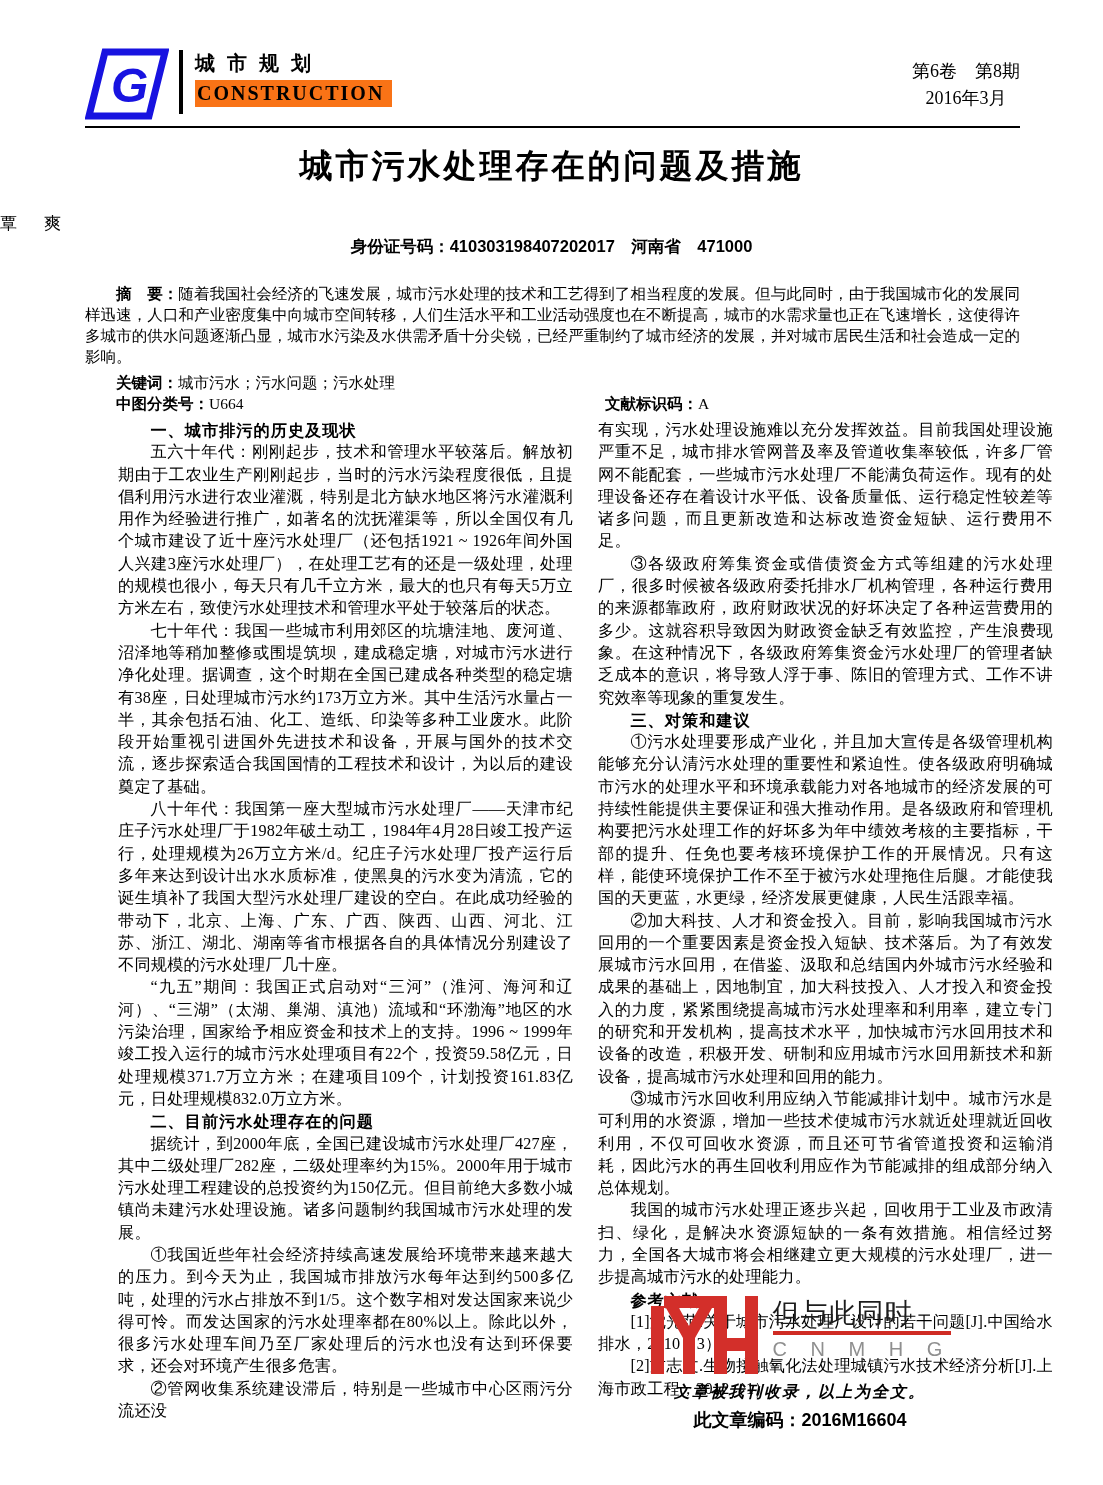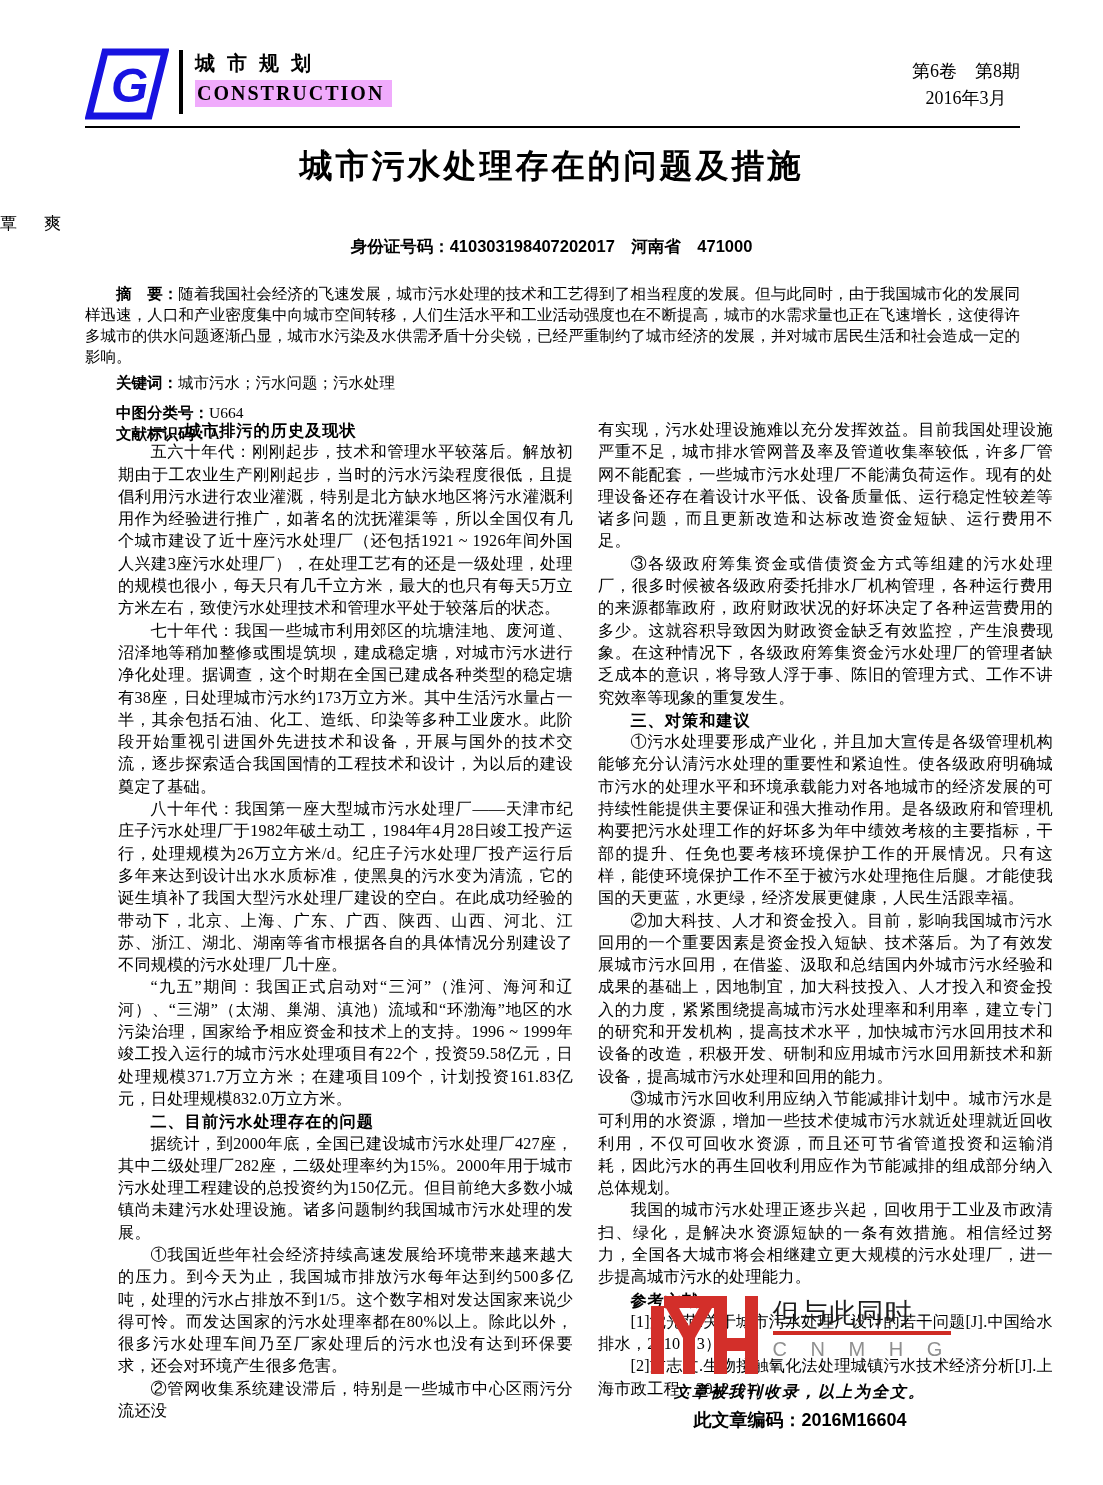--- a/index.html
+++ b/index.html
@@ -6,35 +6,35 @@
   body{
     width:1103px;height:1485px;position:relative;overflow:hidden;
     font-family:"Liberation Serif","DejaVu Serif",serif;color:#000;
   }
   
   .header{position:absolute;top:46px;left:85px;width:935px;display:flex;align-items:flex-start;}
   .logo-mark{flex:0 0 auto;margin-top:2px;}
   .logo-divider{width:4px;height:64px;background:#000;margin:4px 12px 0 10px;}
   .logo-names{display:flex;flex-direction:column;}
   .logo-cn{font-family:"Liberation Sans","DejaVu Sans",sans-serif;font-weight:bold;font-size:20px;letter-spacing:12px;line-height:34px;white-space:nowrap;}
-  .logo-en{background:#f0abfc;color:#000;font-family:"Liberation Serif",serif;font-weight:bold;font-size:20px;letter-spacing:2px;padding:1px 8px 2px 2px;line-height:24px;width:max-content;}
+  .logo-en{background:#f97316;color:#000;font-family:"Liberation Serif",serif;font-weight:bold;font-size:20px;letter-spacing:2px;padding:1px 8px 2px 2px;line-height:24px;width:max-content;}
   .issue-info{margin-left:auto;text-align:center;font-size:18px;line-height:27px;padding-top:12px;white-space:nowrap;}
   .header-rule{position:absolute;top:126px;left:85px;width:935px;border-top:2px solid #000;}
   
   .article-title{position:absolute;top:144px;left:0;width:1103px;text-align:center;margin:0;
     font-family:"Liberation Sans","DejaVu Sans",sans-serif;font-weight:bold;font-size:33px;letter-spacing:3px;}
   .article-author{position:absolute;top:212px;left:0;width:1103px;text-align:left;font-size:17px;letter-spacing:5px;}
   .article-id{position:absolute;top:236px;left:0;width:1103px;text-align:center;
     font-family:"Liberation Sans","DejaVu Sans",sans-serif;font-weight:bold;font-size:16.5px;}
   
   .meta{position:absolute;top:283px;left:85px;width:935px;font-size:15.5px;line-height:21px;}
   .meta-label{font-family:"Liberation Sans","DejaVu Sans",sans-serif;font-weight:bold;font-size:15.5px;}
   .abstract-p{margin:0;text-align:justify;text-indent:2em;}
   .kw-row{margin-top:5px;text-indent:2em;}
-  .clc-row{margin-top:9px;display:flex;text-indent:2em;flex-direction:column;}
+  .clc-row{display:flex;text-indent:2em;}
   .clc-cell{width:489px;flex:0 0 auto;}
   
   .columns{position:absolute;top:419px;left:85px;width:935px;display:flex;gap:25px;margin-left:33px;}
   .col{width:455px;flex:0 0 auto;font-size:16.2px;line-height:22.3px;text-align:justify;letter-spacing:0.2px;}
   .col p{margin:0;text-indent:2em;}
   .col p.no-indent{text-indent:0;}
   .col h3{margin:0;font-size:16.2px;line-height:22.3px;text-indent:2em;
     font-family:"Liberation Sans","DejaVu Sans",sans-serif;font-weight:bold;letter-spacing:1px;}
   
   .footer{position:absolute;top:1294px;left:600px;width:400px;text-align:center;}

